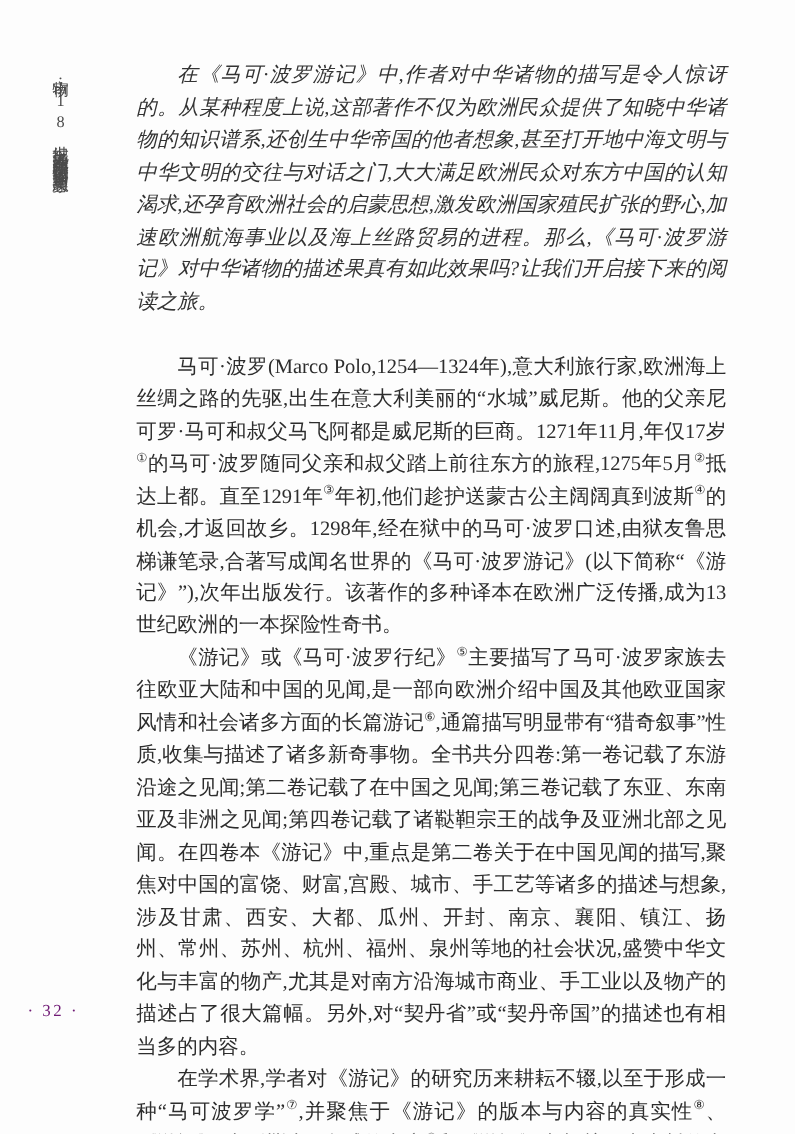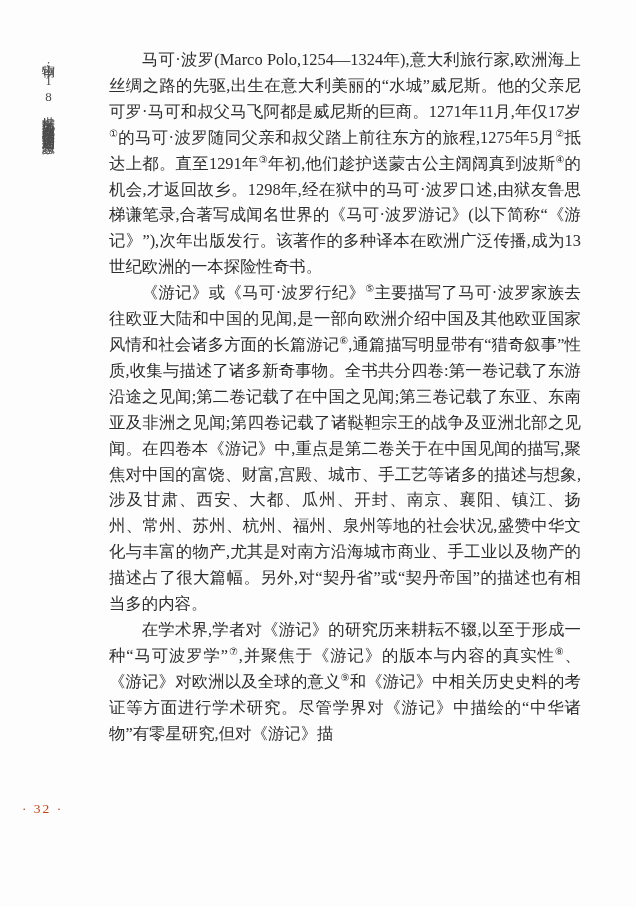--- a/index.html
+++ b/index.html
@@ -23,21 +23,21 @@
     letter-spacing: 1.6px;
     color: #4b4b4b;
     height: 340px;
     line-height: 20px;
   }
   .page-number {
     position: absolute;
     left: 22px; top: 801px;
     font-size: 13.5px;
     letter-spacing: 2px;
-    color: #c2410c;
+    color: #701a75;
   }
   .main-text {
     position: absolute;
     left: 109px; top: 47px;
     width: 472px;
     color: #2d2d2d;
   }
   .para {
     margin: 0;
     font-size: 16.4px;
@@ -60,18 +60,19 @@
 </head>
 <body>
 
 <div class="book-page">
 
   <div class="side-title">审物:18世纪之前欧洲对中华诸物的描述与想象</div>
 
   <div class="page-number">· 32 ·</div>
 
   <div class="main-text">
+    <p class="para kai">在《马可·波罗游记》中,作者对中华诸物的描写是令人惊讶的。从某种程度上说,这部著作不仅为欧洲民众提供了知晓中华诸物的知识谱系,还创生中华帝国的他者想象,甚至打开地中海文明与中华文明的交往与对话之门,大大满足欧洲民众对东方中国的认知渴求,还孕育欧洲社会的启蒙思想,激发欧洲国家殖民扩张的野心,加速欧洲航海事业以及海上丝路贸易的进程。那么,《马可·波罗游记》对中华诸物的描述果真有如此效果吗?让我们开启接下来的阅读之旅。</p>
     <p class="para">马可·波罗(Marco Polo,1254—1324年),意大利旅行家,欧洲海上丝绸之路的先驱,出生在意大利美丽的“水城”威尼斯。他的父亲尼可罗·马可和叔父马飞阿都是威尼斯的巨商。1271年11月,年仅17岁<sup class="fnref">①</sup>的马可·波罗随同父亲和叔父踏上前往东方的旅程,1275年5月<sup class="fnref">②</sup>抵达上都。直至1291年<sup class="fnref">③</sup>年初,他们趁护送蒙古公主阔阔真到波斯<sup class="fnref">④</sup>的机会,才返回故乡。1298年,经在狱中的马可·波罗口述,由狱友鲁思梯谦笔录,合著写成闻名世界的《马可·波罗游记》(以下简称“《游记》”),次年出版发行。该著作的多种译本在欧洲广泛传播,成为13世纪欧洲的一本探险性奇书。</p>
     <p class="para">《游记》或《马可·波罗行纪》<sup class="fnref">⑤</sup>主要描写了马可·波罗家族去往欧亚大陆和中国的见闻,是一部向欧洲介绍中国及其他欧亚国家风情和社会诸多方面的长篇游记<sup class="fnref">⑥</sup>,通篇描写明显带有“猎奇叙事”性质,收集与描述了诸多新奇事物。全书共分四卷:第一卷记载了东游沿途之见闻;第二卷记载了在中国之见闻;第三卷记载了东亚、东南亚及非洲之见闻;第四卷记载了诸鞑靼宗王的战争及亚洲北部之见闻。在四卷本《游记》中,重点是第二卷关于在中国见闻的描写,聚焦对中国的富饶、财富,宫殿、城市、手工艺等诸多的描述与想象,涉及甘肃、西安、大都、瓜州、开封、南京、襄阳、镇江、扬州、常州、苏州、杭州、福州、泉州等地的社会状况,盛赞中华文化与丰富的物产,尤其是对南方沿海城市商业、手工业以及物产的描述占了很大篇幅。另外,对“契丹省”或“契丹帝国”的描述也有相当多的内容。</p>
     <p class="para">在学术界,学者对《游记》的研究历来耕耘不辍,以至于形成一种“马可波罗学”<sup class="fnref">⑦</sup>,并聚焦于《游记》的版本与内容的真实性<sup class="fnref">⑧</sup>、《游记》对欧洲以及全球的意义<sup class="fnref">⑨</sup>和《游记》中相关历史史料的考证等方面进行学术研究。尽管学界对《游记》中描绘的“中华诸物”有零星研究,但对《游记》描</p>
   </div>
 
 </div>
 
 </body></html>

